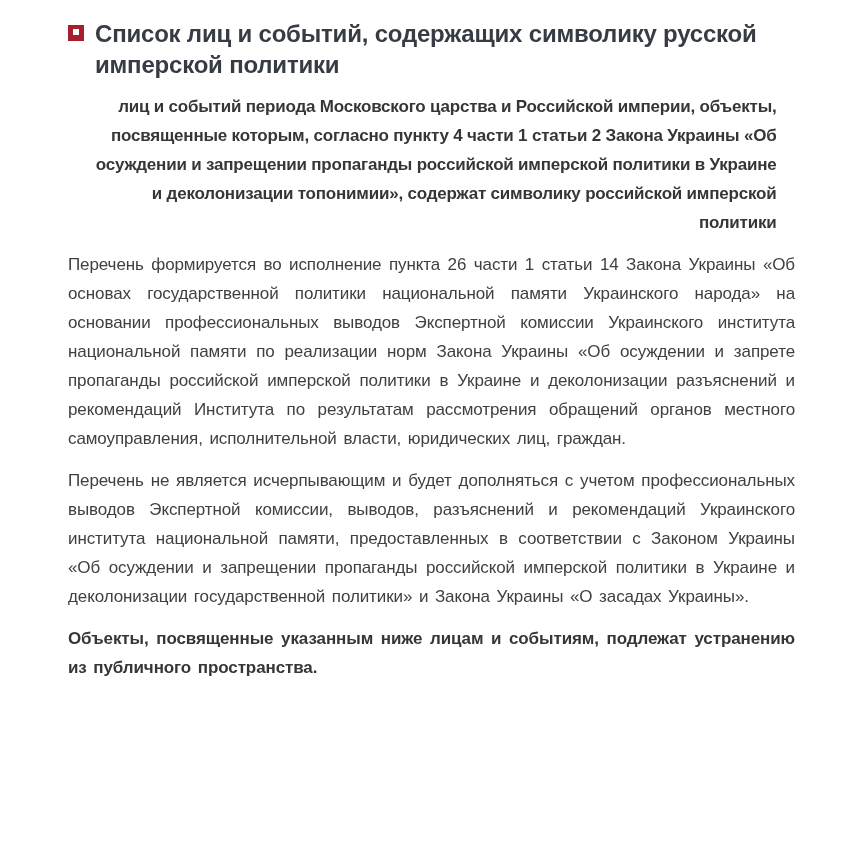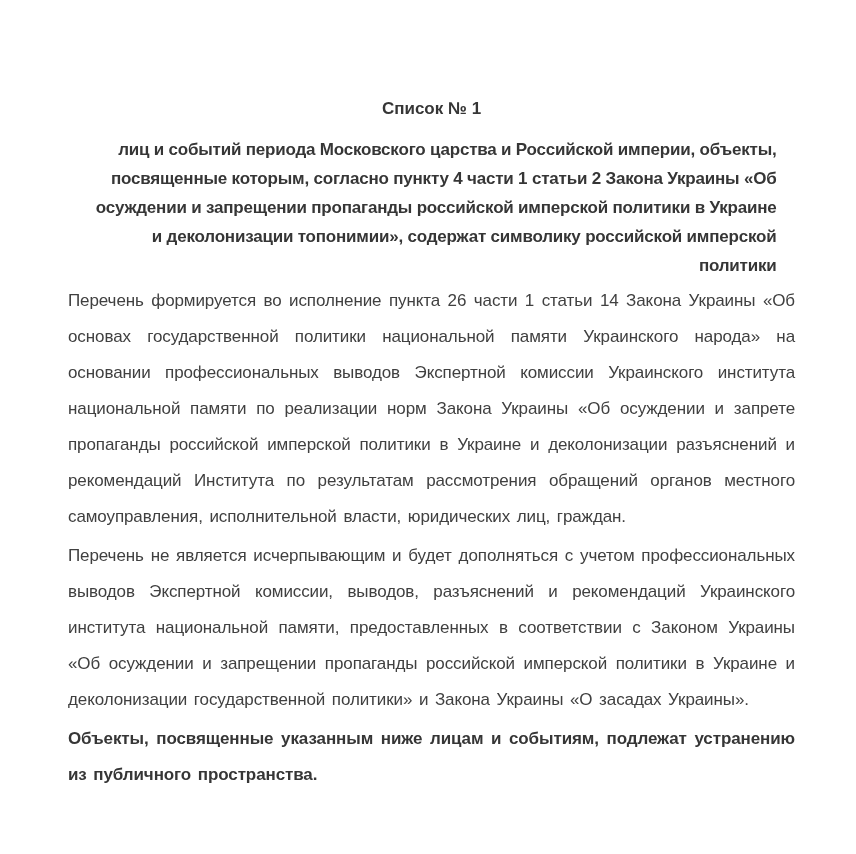--- a/index.html
+++ b/index.html
@@ -59,40 +59,45 @@
     max-width: 690px;
     text-align: right;
     font-size: 17px;
     font-weight: bold;
     color: #363636;
     line-height: 29px;
     letter-spacing: -0.2px;
   }
   
   .para {
-    margin-top: 3px;
+    margin-top: 13px;
     font-size: 17px;
-    line-height: 36px;
+    line-height: 29px;
     color: #404040;
     text-align: justify;
     letter-spacing: -0.1px;
     word-spacing: 2px;
   }
   .para.bold {
     font-weight: bold;
     color: #363636;
   }
 </style>
 </head>
 <body>
 
 <div class="page">
 
+  <div class="header">
+    <div class="bullet" style="background:#a5202c;">
+      <div class="inner"></div>
+    </div>
+    <h1 class="page-title">Список лиц и событий, содержащих символику русской имперской политики</h1>
+  </div>
 
-  <div class="list-no">Список № 1</div>
 
   <div class="list-subtitle">лиц и событий периода Московского царства и Российской империи, объекты, посвященные которым, согласно пункту 4 части 1 статьи 2 Закона Украины «Об осуждении и запрещении пропаганды российской имперской политики в Украине и деколонизации топонимии», содержат символику российской имперской политики</div>
 
   <p class="para">Перечень формируется во исполнение пункта 26 части 1 статьи 14 Закона Украины «Об основах государственной политики национальной памяти Украинского народа» на основании профессиональных выводов Экспертной комиссии Украинского института национальной памяти по реализации норм Закона Украины «Об осуждении и запрете пропаганды российской имперской политики в Украине и деколонизации разъяснений и рекомендаций Института по результатам рассмотрения обращений органов местного самоуправления, исполнительной власти, юридических лиц, граждан.</p>
 
   <p class="para">Перечень не является исчерпывающим и будет дополняться с учетом профессиональных выводов Экспертной комиссии, выводов, разъяснений и рекомендаций Украинского института национальной памяти, предоставленных в соответствии с Законом Украины «Об осуждении и запрещении пропаганды российской имперской политики в Украине и деколонизации государственной политики» и Закона Украины «О засадах Украины».</p>
 
 
   <p class="para bold">Объекты, посвященные указанным ниже лицам и событиям, подлежат устранению из публичного пространства.</p>
 

